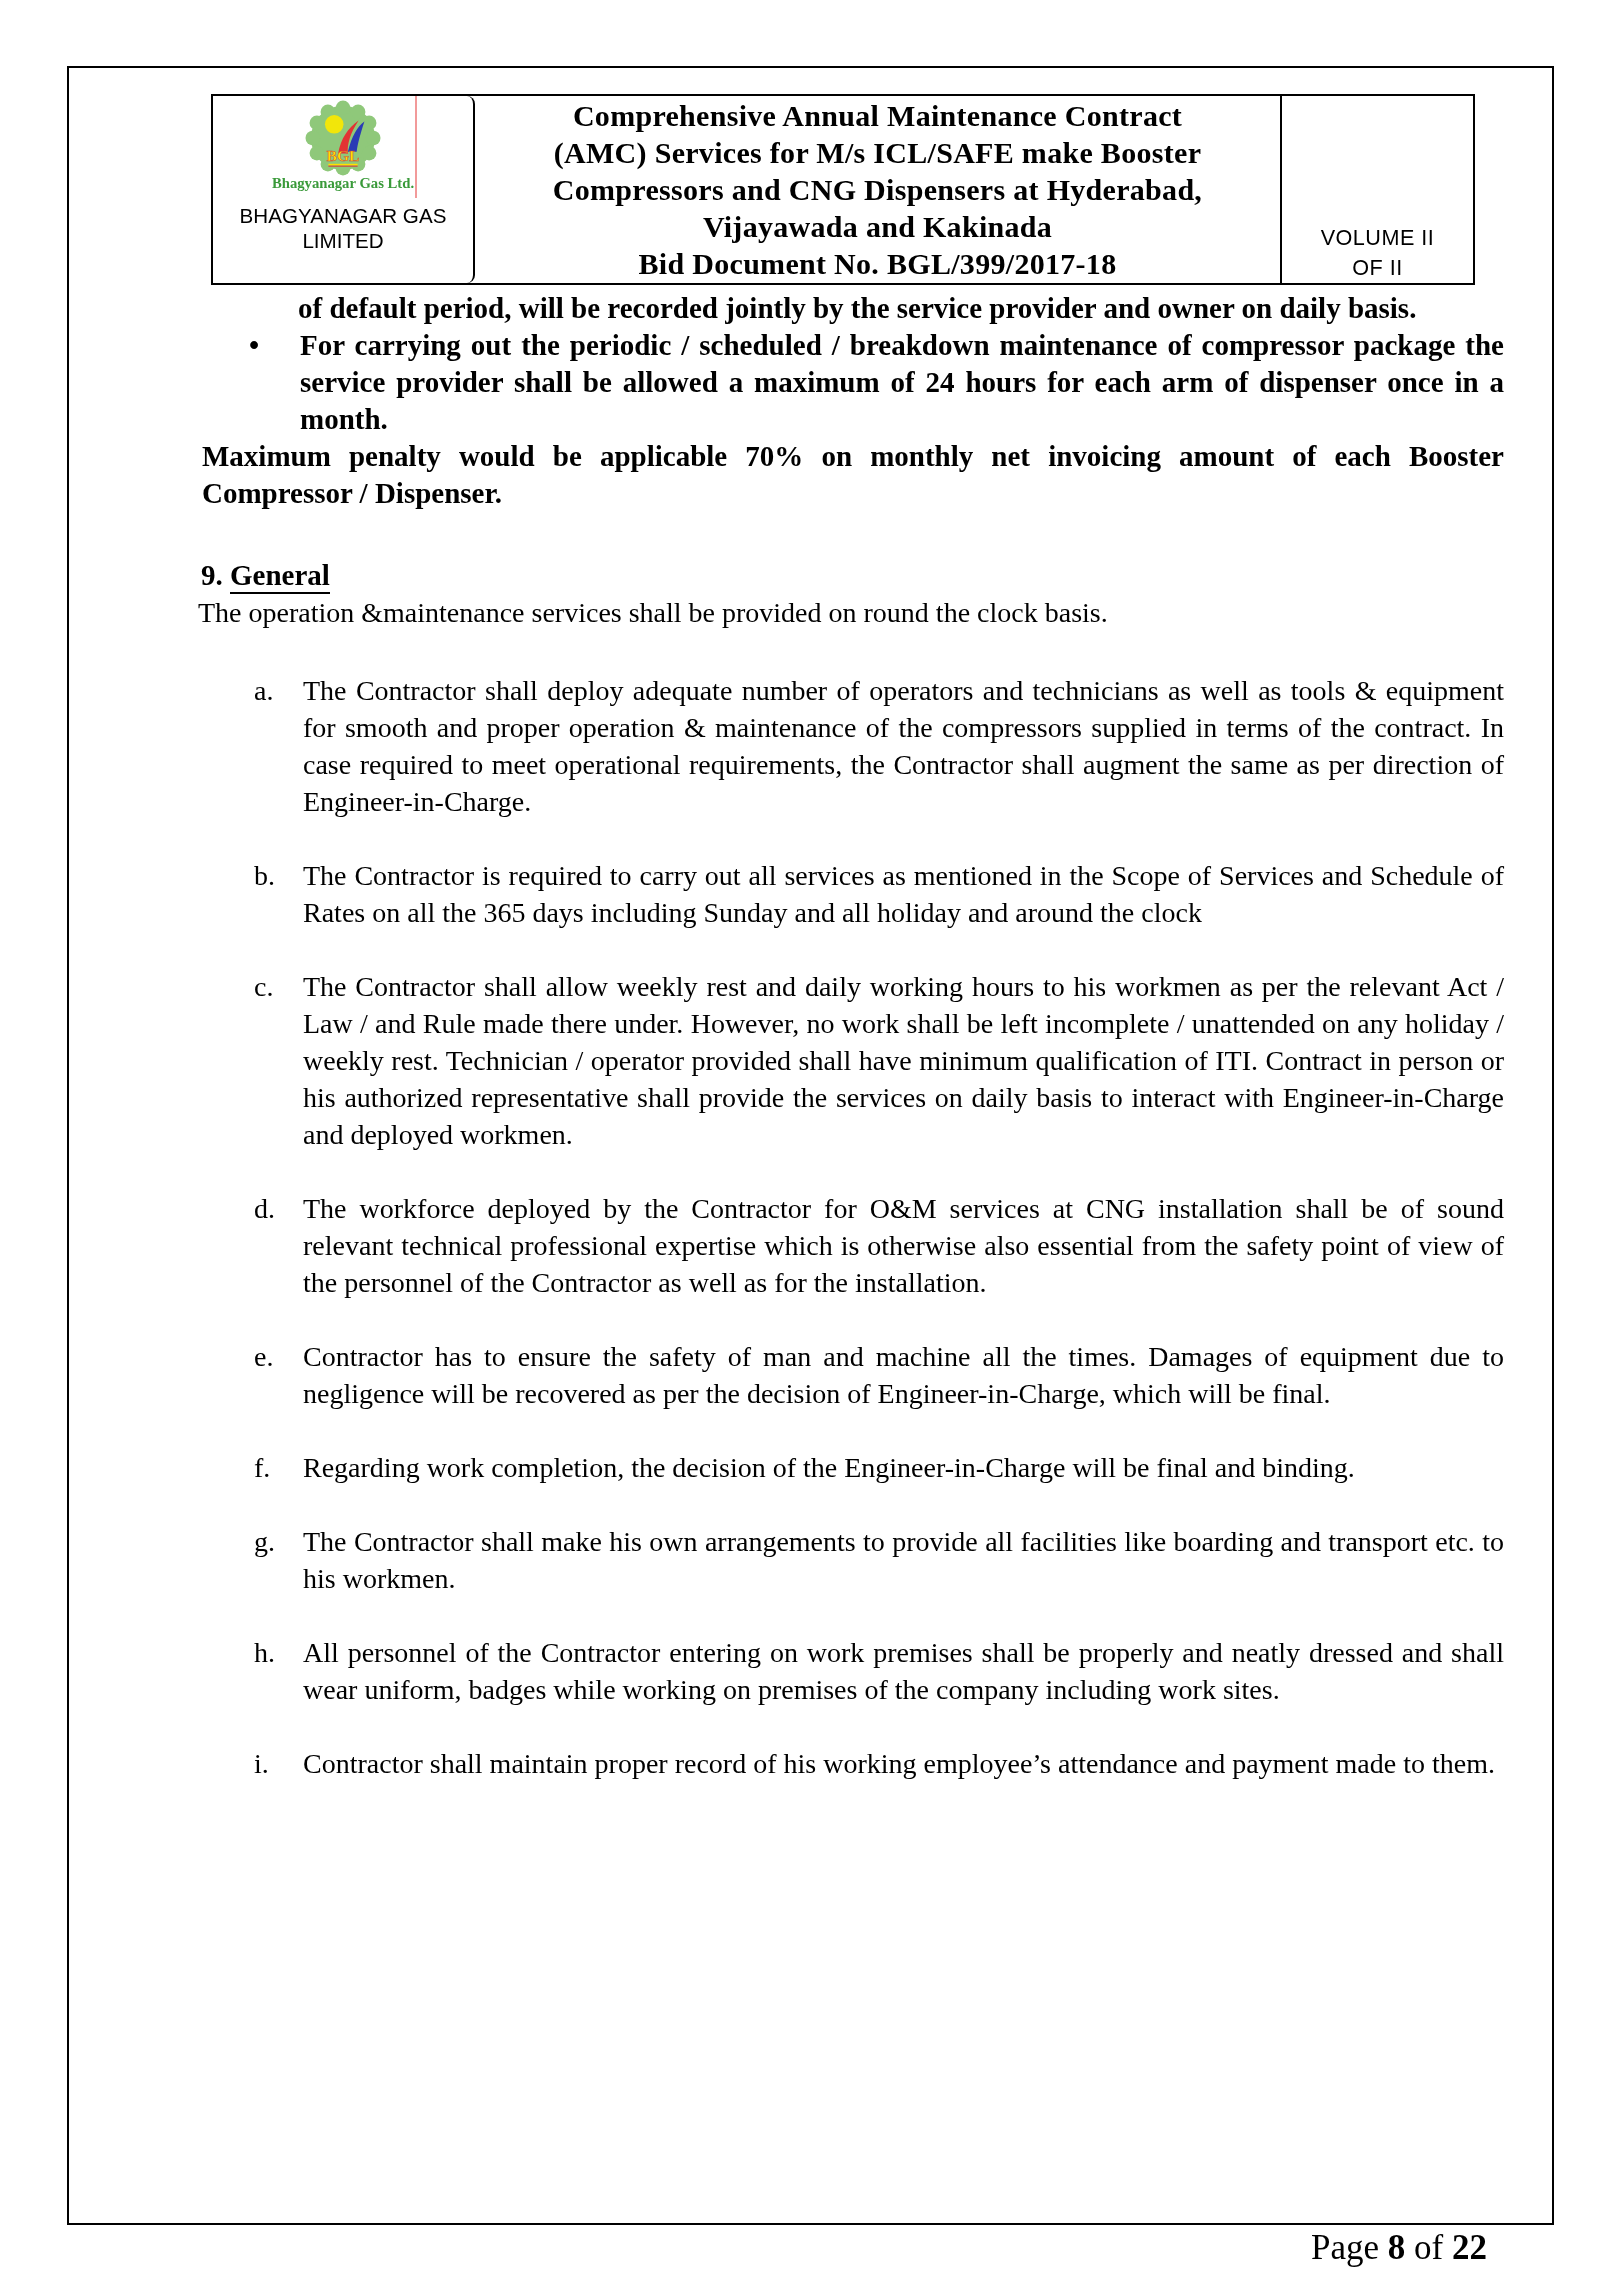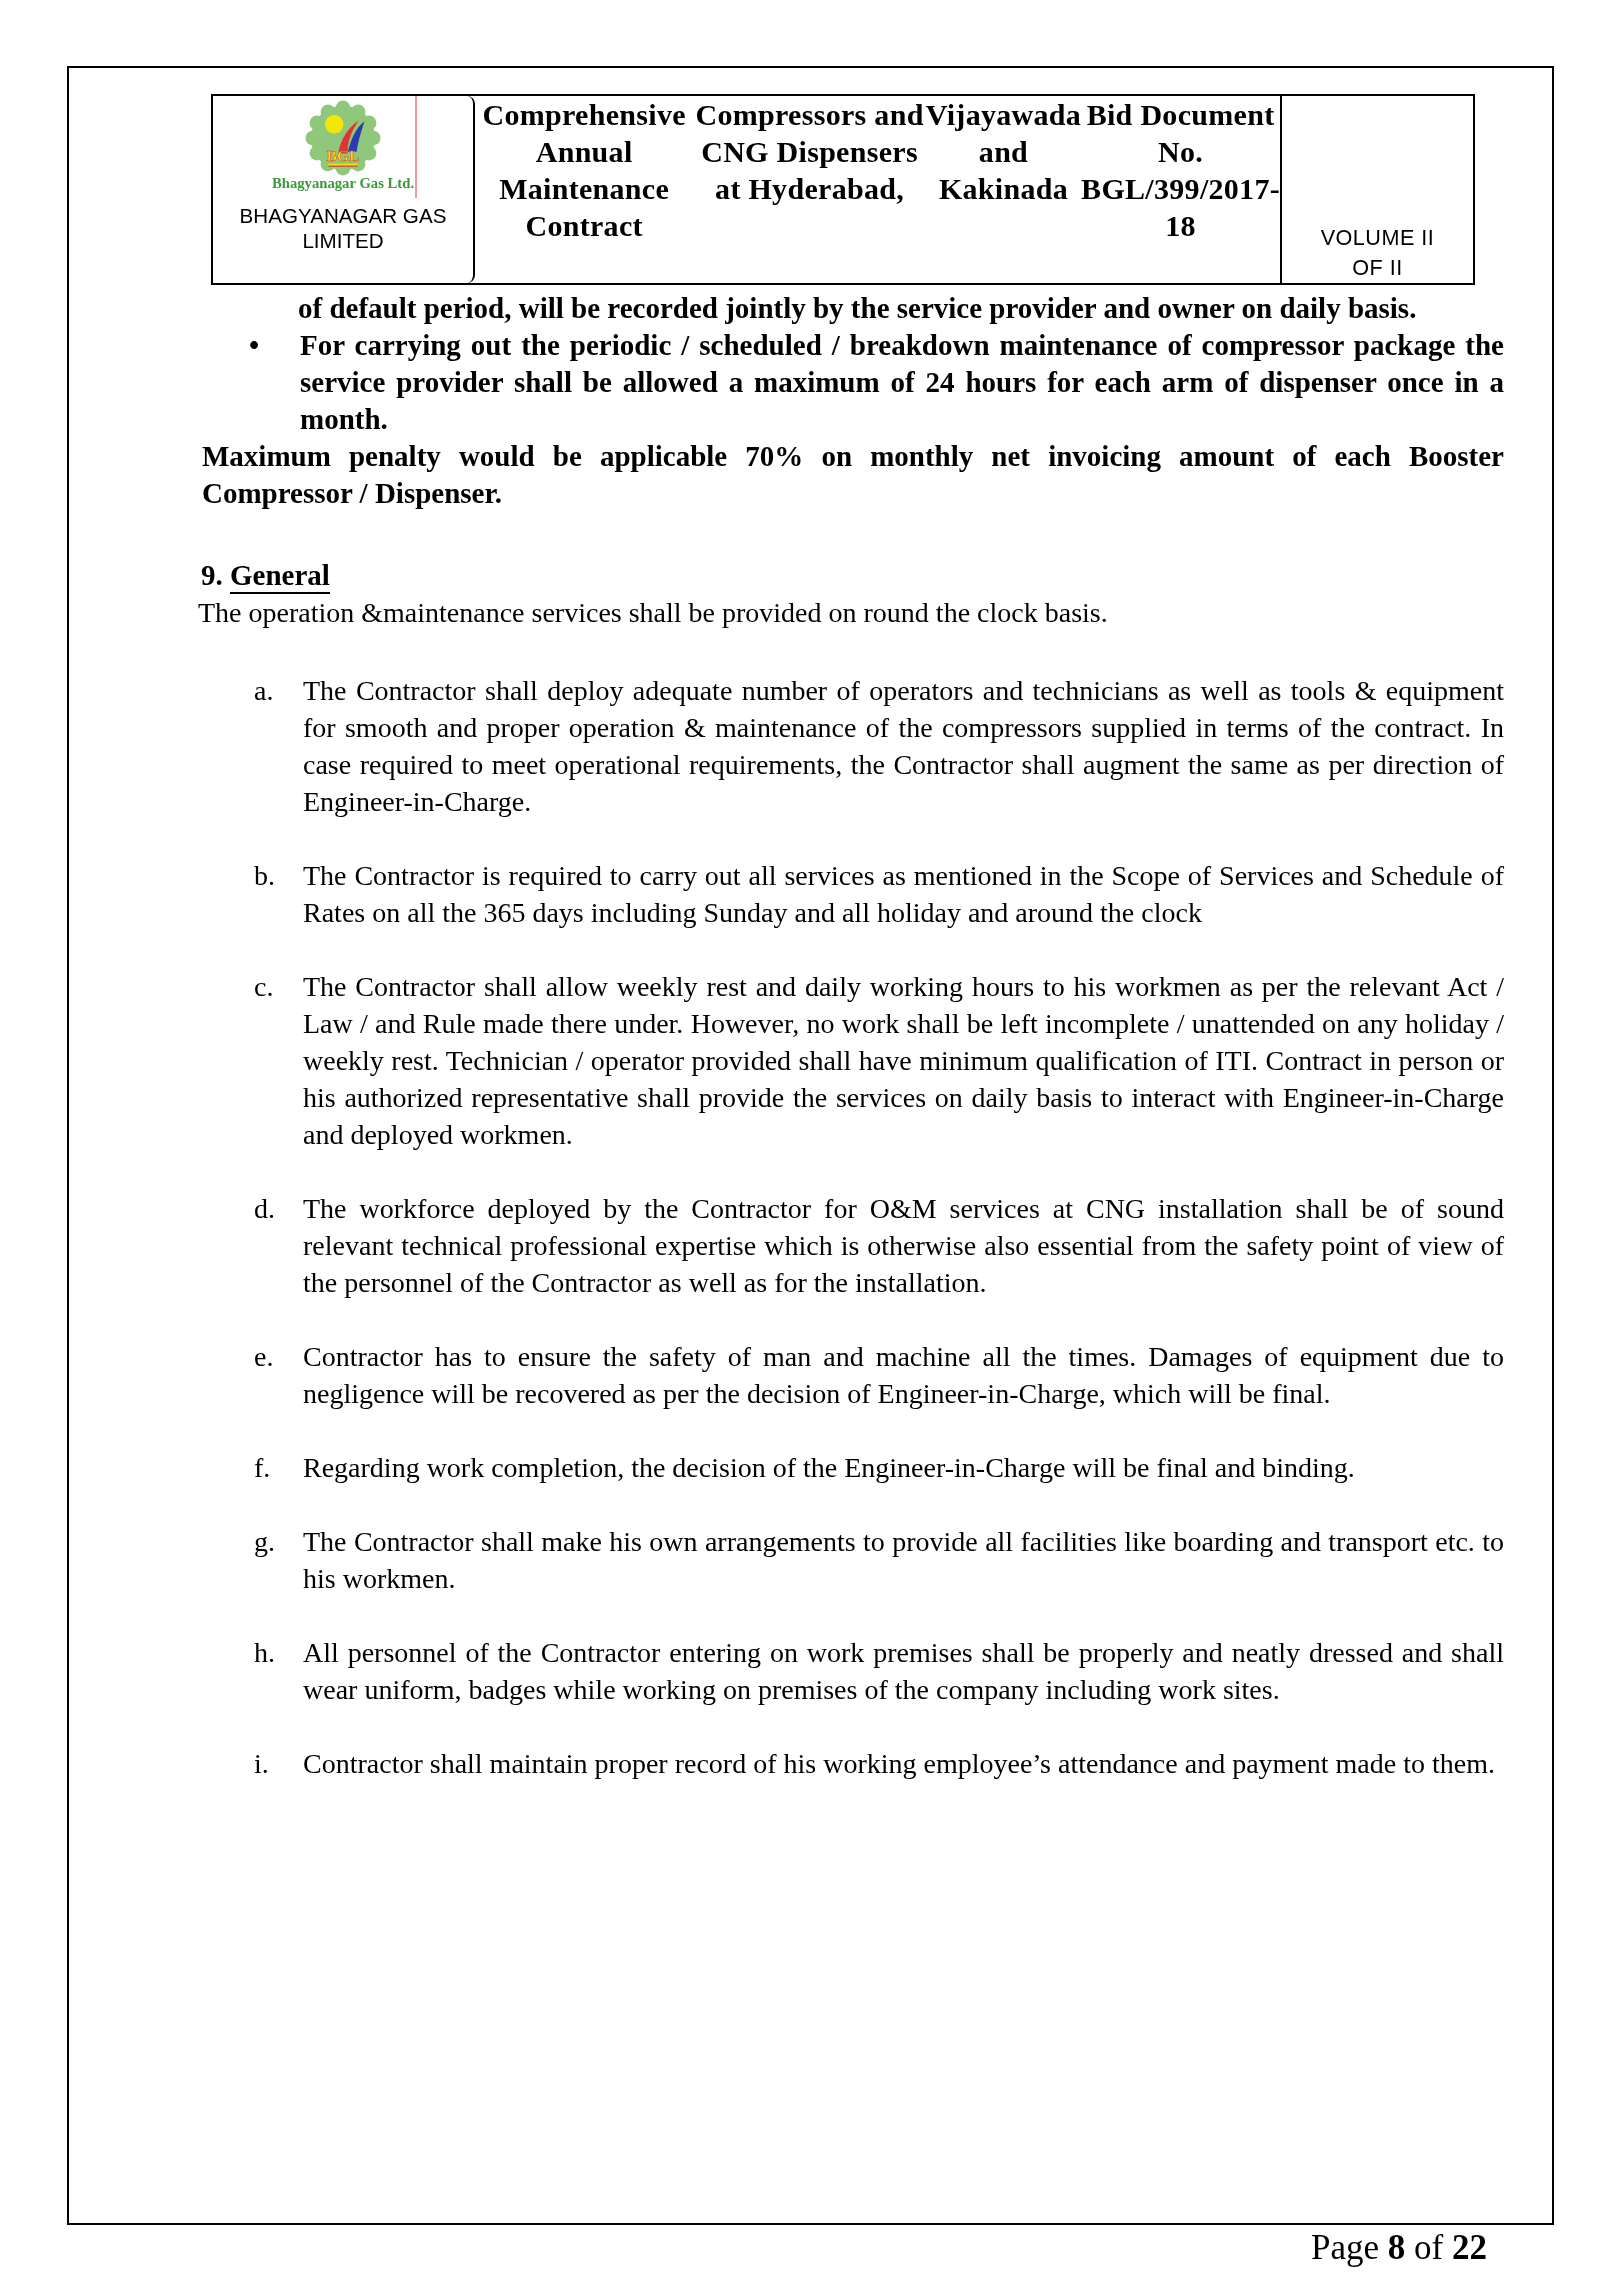--- a/index.html
+++ b/index.html
@@ -53,21 +53,21 @@
   .company-name {
     margin-top: 10.8px;
     font-family: "Liberation Sans", sans-serif;
     font-size: 20.6px;
     line-height: 25.5px;
     color: #000;
   }
   .title-cell {
     width: 807px; flex: none;
     border-right: 2px solid #000;
-    display: flex; flex-direction: row;
+    display: flex; flex-direction: column;
     justify-content: center;
     text-align: center;
     font-weight: bold;
     font-size: 30px;
     line-height: 37px;
     letter-spacing: 0.3px;
   }
   .volume-cell {
     flex: 1;
     display: flex; flex-direction: column;
@@ -172,20 +172,21 @@
         </svg>
         <div class="logo-caption">Bhagyanagar Gas Ltd.</div>
         <div class="company-name">
           <div>BHAGYANAGAR GAS</div>
           <div>LIMITED</div>
         </div>
       </div>
 
       <div class="title-cell">
         <div>Comprehensive Annual Maintenance Contract</div>
+        <div>(AMC) Services for M/s ICL/SAFE make Booster</div>
         <div>Compressors and CNG Dispensers at Hyderabad,</div>
         <div>Vijayawada and Kakinada</div>
         <div>Bid Document No. BGL/399/2017-18</div>
       </div>
 
       <div class="volume-cell">
         <div>VOLUME II</div>
         <div>OF II</div>
       </div>
     </div>

